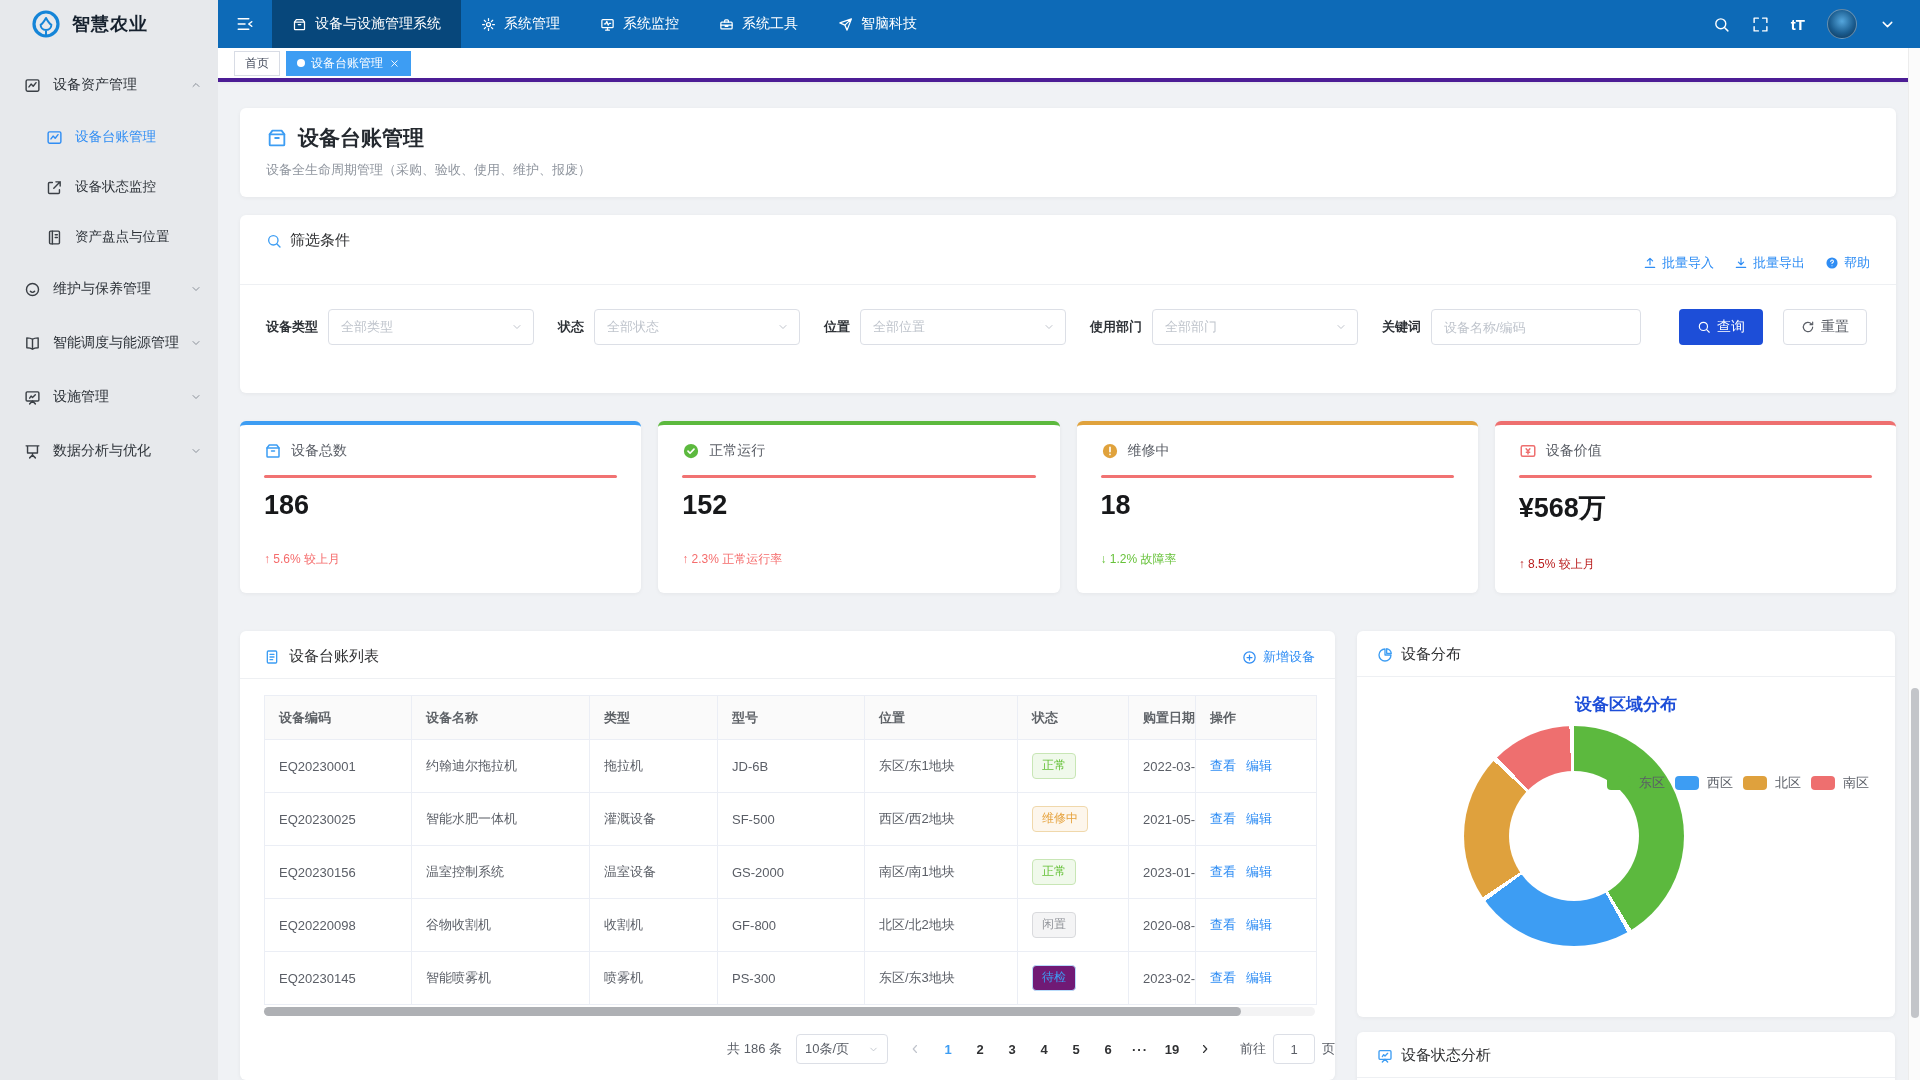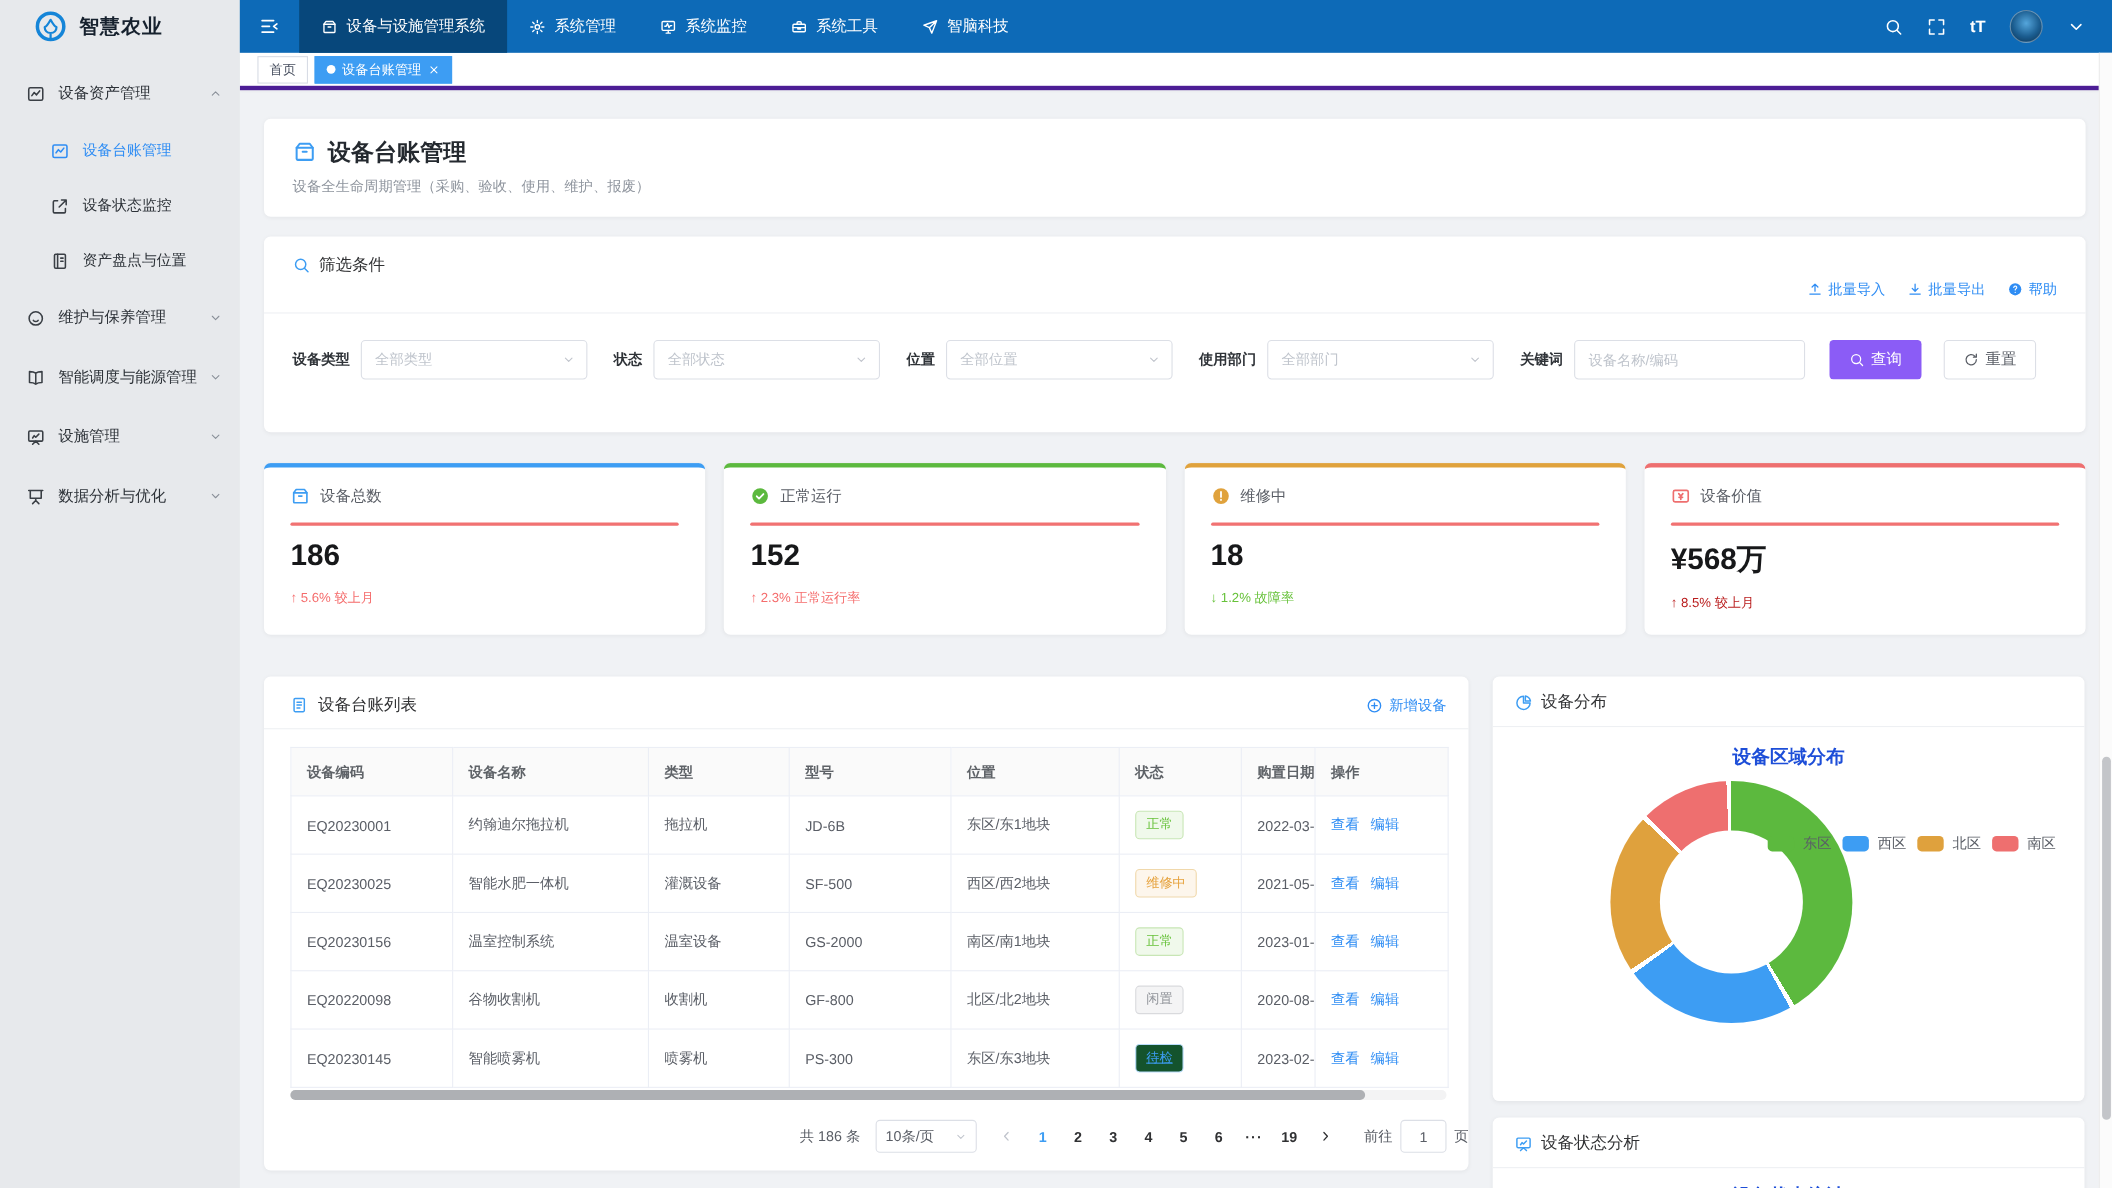--- a/index.html
+++ b/index.html
@@ -66,50 +66,50 @@
   .f-label { font-size:13px; font-weight:bold; color:#2f3338; margin-left:14px; white-space:nowrap; }
   .f-label.first { margin-left:0; }
   .select { width:206px; height:36px; border:1px solid #dcdfe6; border-radius:4px; background:#fff; display:flex; align-items:center;
     justify-content:space-between; padding:0 10px 0 12px; cursor:pointer; flex:none; }
   .select .ph { color:#bfc4cc; font-size:13px; }
   .select .ic { width:12px; height:12px; color:#c0c4cc; }
   .f-input { width:210px; height:36px; border:1px solid #dcdfe6; border-radius:4px; padding:0 12px; font-size:13px; color:#303133; font-family:inherit; }
   .f-input::placeholder { color:#bfc4cc; }
   .btn { height:36px; border-radius:4px; display:inline-flex; align-items:center; gap:6px; font-size:14px; padding:0 17px; cursor:pointer; border:1px solid transparent; white-space:nowrap; }
   .btn .ic { width:14px; height:14px; }
-  .btn-primary { background:#8b5cf6; color:#fff; margin-left:12px; }
+  .btn-primary { background:#1d4ed8; color:#fff; margin-left:28px; }
   .btn-plain { background:#fff; border-color:#dcdfe6; color:#5a5e66; margin-left:10px; }
 
   .stats-row { display:grid; grid-template-columns:repeat(4,1fr); gap:17px; margin-bottom:38px; }
   .stat-card { border-top:4px solid #ccc; border-radius:6px; padding:17px 24px 20px; background:#fff; box-shadow:0 1px 4px rgba(0,0,0,.05); }
   .stat-head { display:flex; align-items:center; gap:9px; font-size:14px; color:#5a5e66; }
   .stat-head .ic { width:18px; height:18px; }
   .stat-line { height:3px; background:#f17272; border-radius:2px; margin:15px 0 12px; }
   .stat-value { font-size:27px; font-weight:bold; color:#17181a; }
-  .stat-change { margin-top:14px; font-size:12px; }
+  .stat-change { margin-top:30px; font-size:12px; }
 
   .content-row { display:flex; gap:22px; align-items:flex-start; }
   .table-card { width:1095px; flex:none; padding-bottom:16px; }
   .tc-head { display:flex; align-items:flex-end; justify-content:space-between; padding:16px 20px 12px 24px; border-bottom:1px solid #eef0f3; }
   .tc-title { display:flex; align-items:center; gap:9px; font-size:15px; color:#303133; font-weight:500; }
   .tc-title .ic { width:16px; height:16px; color:#3d9df3; }
   .add-link { display:flex; align-items:center; gap:6px; color:#2f8df4; font-size:13px; cursor:pointer; }
   .add-link .ic { width:15px; height:15px; }
   .table-wrap { padding:16px 20px 0 24px; }
   table { width:100%; border-collapse:collapse; table-layout:fixed; }
   th,td { border:1px solid #ebeef5; font-size:13px; text-align:left; padding:0 14px; overflow:hidden; white-space:nowrap; }
   th { background:#fafafa; color:#5f6368; height:44px; font-weight:bold; }
   td { height:53px; color:#5a5e66; background:#fff; }
   .op-col { box-shadow:-8px 0 10px -6px rgba(0,0,0,.12); }
   .date-col { padding-right:0; }
   .pill { display:inline-block; padding:4px 9px; border-radius:4px; font-size:12px; border:1px solid; line-height:1.3; }
   .pill-success { color:#67c23a; background:#f0f9eb; border-color:#c8e6b5; }
   .pill-warning { color:#e6a23c; background:#fdf6ec; border-color:#f0d8ab; }
   .pill-info    { color:#909399; background:#f4f4f5; border-color:#d9dadd; }
-  .pill-primary { color:#3d9df3; background:#14532d; border-color:#b9dcfb;text-decoration:underline; }
+  .pill-primary { color:#3d9df3; background:#701a75; border-color:#b9dcfb; }
   .t-link { color:#2f8df4; margin-right:10px; cursor:pointer; }
   .h-scroll { margin:2px 20px 0 24px; height:9px; background:#f3f3f4; border-radius:5px; position:relative; }
   .h-thumb { position:absolute; left:0; top:0; height:9px; width:93%; background:#aeb0b4; border-radius:5px; cursor:pointer; }
 
   .pagination { display:flex; align-items:center; justify-content:flex-end; margin-top:18px; font-size:13px; color:#5a5e66; gap:8px; }
   .pg-select { width:92px; height:30px; border:1px solid #dcdfe6; border-radius:4px; display:flex; align-items:center; justify-content:space-between;
     padding:0 8px; color:#5a5e66; cursor:pointer; margin:0 6px; font-size:13px; }
   .pg-select .ic { width:11px; height:11px; color:#c0c4cc; }
   .pg-arrow { width:14px; height:14px; color:#303133; cursor:pointer; margin:0 6px; }
   .pg-arrow.disabled { color:#c0c4cc; }

